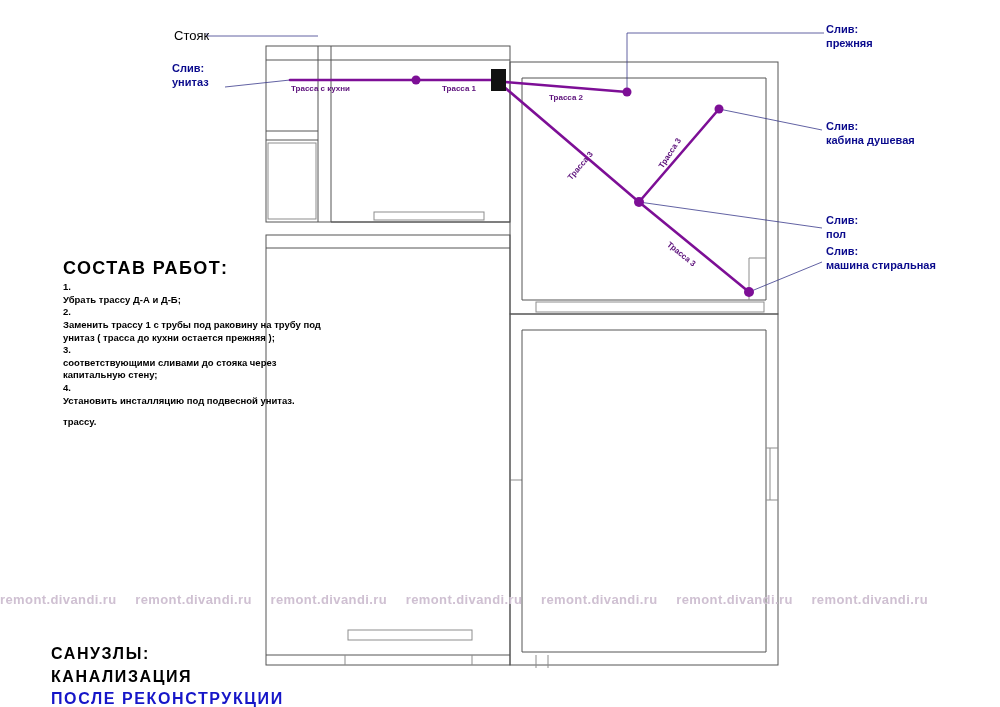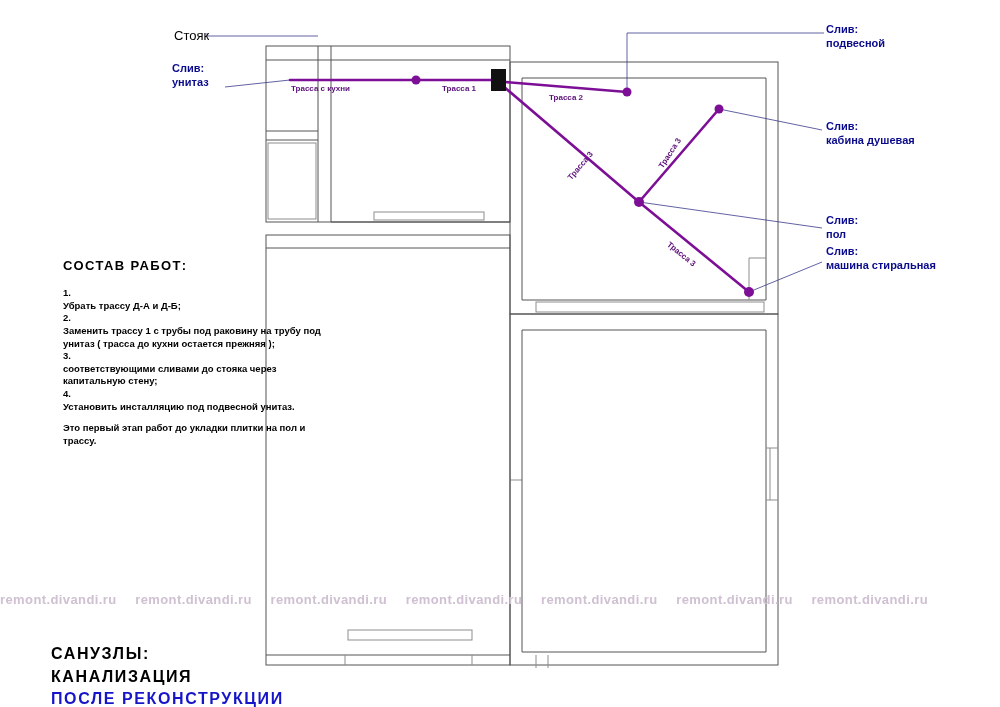--- a/index.html
+++ b/index.html
@@ -44,24 +44,24 @@
   .rot-a { transform: rotate(-50deg); transform-origin: 0 0; }
   .rot-b { transform: rotate(-57deg); transform-origin: 0 0; }
 
   #works {
     position: absolute;
     left: 63px;
     top: 258px;
     width: 320px;
   }
   #works .works-title {
-    font-size: 13px;
+    font-size: 18px;
     font-weight: bold;
     letter-spacing: 1.4px;
-    margin-bottom: 14px;
+    margin-bottom: 2px;
   }
   #works .works-line {
     font-size: 9.5px;
     font-weight: bold;
     line-height: 1.33;
   }
   #works .works-gap { height: 9px; }
 
   #footer {
     position: absolute;
@@ -167,21 +167,21 @@
     <circle cx="749" cy="292" r="5"></circle>
   </g>
 </svg>
 
 <div class="lbl lbl-black" style="left:174px; top:28px;">Стояк</div>
 
 <div class="lbl lbl-blue" style="left:172px; top:62px;">Слив:</div>
 <div class="lbl lbl-blue" style="left:172px; top:76px;">унитаз</div>
 
 <div class="lbl lbl-blue" style="left:826px; top:23px;">Слив:</div>
-<div class="lbl lbl-blue" style="left:826px; top:37px;">подвесной</div>
+<div class="lbl lbl-blue" style="left:826px; top:37px;">прежняя</div>
 
 <div class="lbl lbl-blue" style="left:826px; top:120px;">Слив:</div>
 <div class="lbl lbl-blue" style="left:826px; top:134px;">кабина душевая</div>
 
 <div class="lbl lbl-blue" style="left:826px; top:214px;">Слив:</div>
 <div class="lbl lbl-blue" style="left:826px; top:228px;">пол</div>
 
 <div class="lbl lbl-blue" style="left:826px; top:245px;">Слив:</div>
 <div class="lbl lbl-blue" style="left:826px; top:259px;">машина стиральная</div>
 
@@ -199,21 +199,20 @@
   <div class="works-line">Убрать трассу Д-А и Д-Б;</div>
   <div class="works-line">2.</div>
   <div class="works-line">Заменить трассу 1 с трубы под раковину на трубу под</div>
   <div class="works-line">унитаз ( трасса до кухни остается прежняя );</div>
   <div class="works-line">3.</div>
   <div class="works-line">соответствующими сливами до стояка через</div>
   <div class="works-line">капитальную стену;</div>
   <div class="works-line">4.</div>
   <div class="works-line">Установить инсталляцию под подвесной унитаз.</div>
   <div class="works-gap"></div>
-  <div class="works-line">Это первый этап работ до укладки плитки на пол и</div>
   <div class="works-line">трассу.</div>
 </div>
 
 <div id="watermark">
     <span>remont.divandi.ru</span>
     <span>remont.divandi.ru</span>
     <span>remont.divandi.ru</span>
     <span>remont.divandi.ru</span>
     <span>remont.divandi.ru</span>
     <span>remont.divandi.ru</span>

